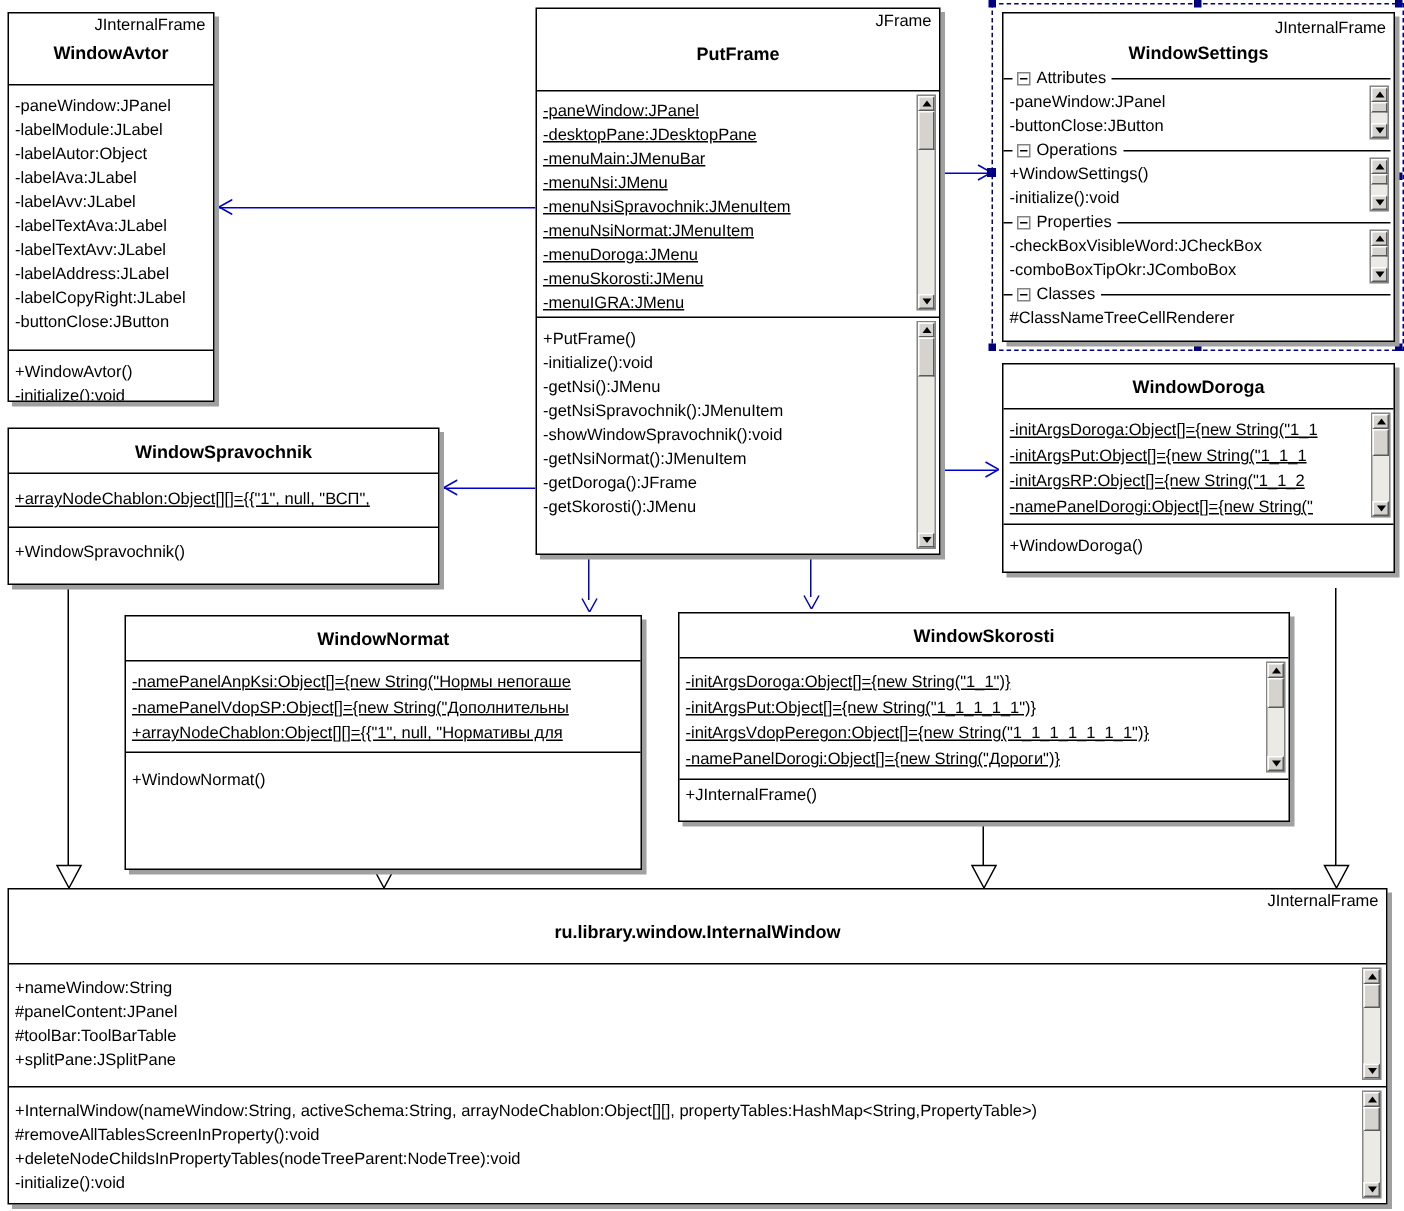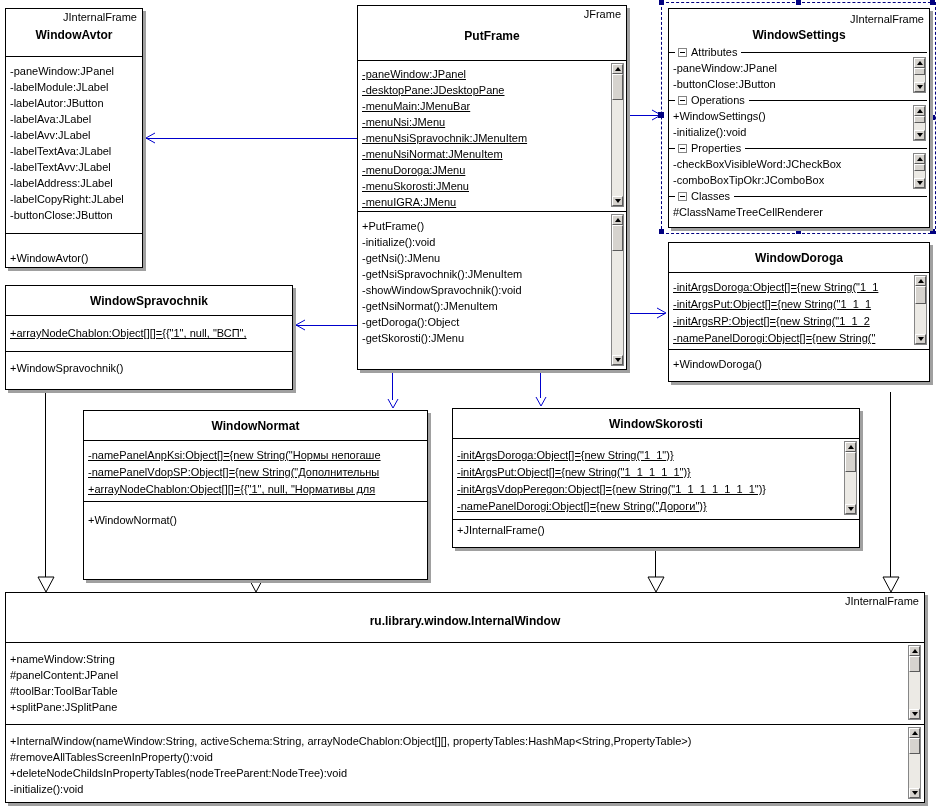--- a/index.html
+++ b/index.html
@@ -120,30 +120,30 @@
 </div>
 
 <div class="uml-class" style="left:5px;top:8px;width:138px;height:260px;">
   <div class="hdr" style="height:48px;">
     <div class="stereo">JInternalFrame</div>
     <div class="cls-title" style="padding-top:4px;">WindowAvtor</div>
   </div>
   <div class="comp" style="height:176px;padding-top:6px;">
     <div class="member">-paneWindow:JPanel</div>
     <div class="member">-labelModule:JLabel</div>
-    <div class="member">-labelAutor:JButton</div>
+    <div class="member">-labelAutor:Object</div>
     <div class="member">-labelAva:JLabel</div>
     <div class="member">-labelAvv:JLabel</div>
     <div class="member">-labelTextAva:JLabel</div>
     <div class="member">-labelTextAvv:JLabel</div>
     <div class="member">-labelAddress:JLabel</div>
     <div class="member">-labelCopyRight:JLabel</div>
     <div class="member">-buttonClose:JButton</div>
   </div>
-  <div class="comp bt" style="height:34px;padding-top:16px;">
+  <div class="comp bt" style="height:34px;padding-top:6px;">
     <div class="member">+WindowAvtor()</div>
     <div class="member">-initialize():void</div>
   </div>
 </div>
 
 <div class="uml-class" style="left:357px;top:5px;width:270px;height:365px;">
   <div class="hdr" style="height:55px;">
     <div class="stereo">JFrame</div>
     <div class="cls-title" style="padding-top:8px;">PutFrame</div>
   </div>
@@ -169,21 +169,21 @@
         </div>
     </div>
   </div>
   <div class="comp bt" style="height:158px;padding-top:6px;padding-right:18px;">
     <div class="member">+PutFrame()</div>
     <div class="member">-initialize():void</div>
     <div class="member">-getNsi():JMenu</div>
     <div class="member">-getNsiSpravochnik():JMenuItem</div>
     <div class="member">-showWindowSpravochnik():void</div>
     <div class="member">-getNsiNormat():JMenuItem</div>
-    <div class="member">-getDoroga():Object</div>
+    <div class="member">-getDoroga():JFrame</div>
     <div class="member">-getSkorosti():JMenu</div>
     <div class="vscroll" style="top:2px;height:152px;">
       <div class="sb-btn">
           <i class="tri up"></i>
         </div>
       <div class="sb-track">
           <div class="sb-thumb" style="top:0;height:26px;"></div>
         </div>
       <div class="sb-btn">
           <i class="tri down"></i>

